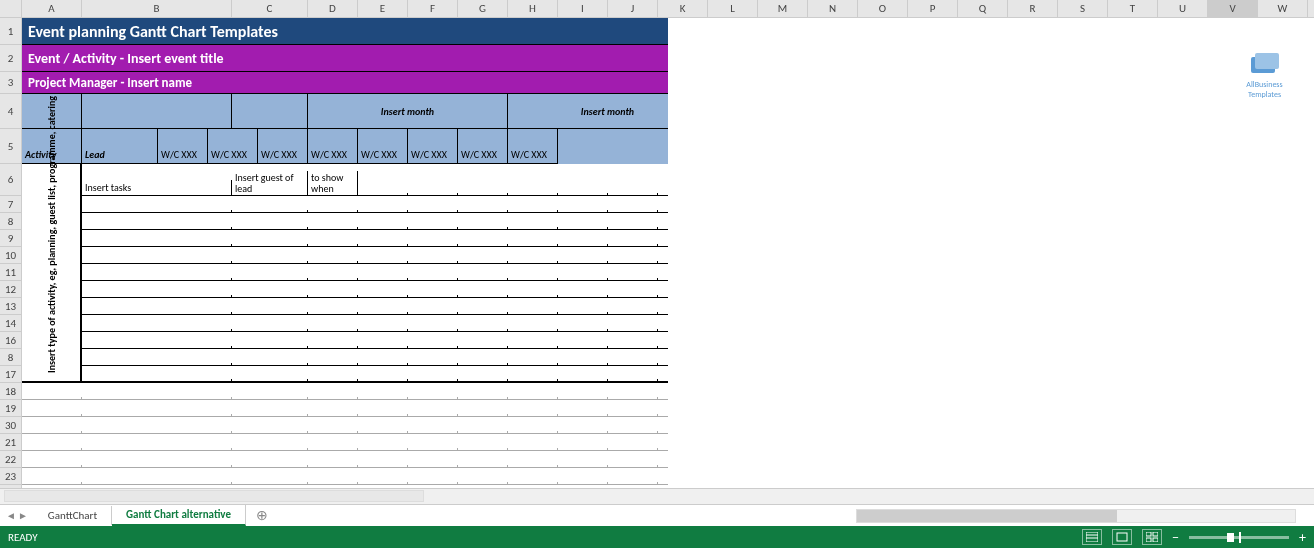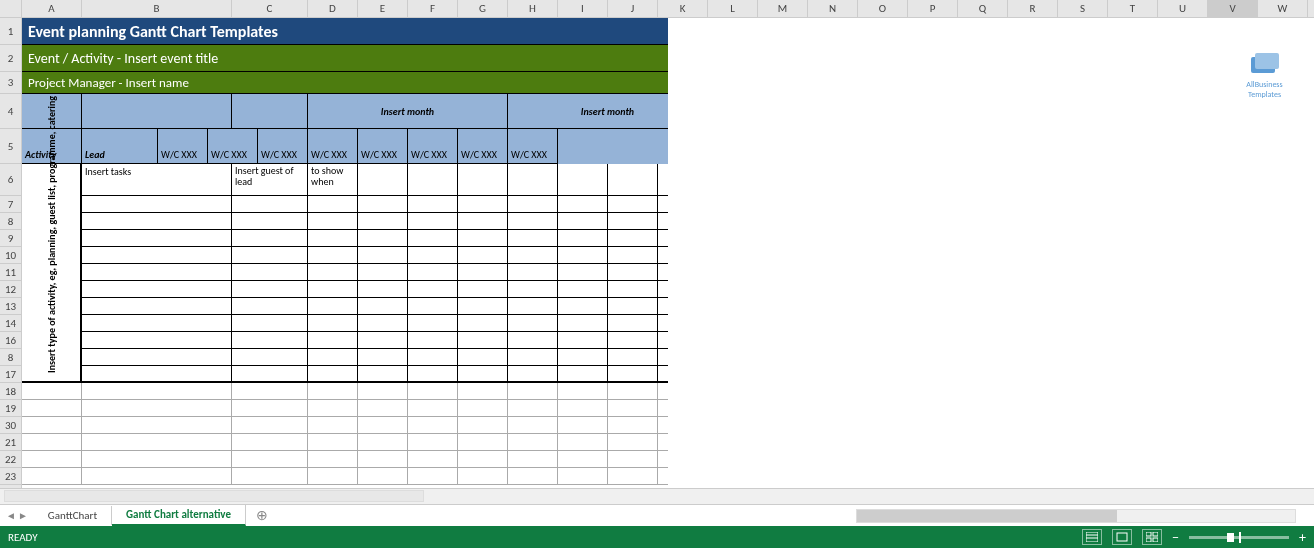--- a/index.html
+++ b/index.html
@@ -63,23 +63,23 @@
     color: #fff;
     font-weight: bold;
     font-size: 16px;
     padding: 4px 6px;
     border-bottom: 1px solid #000;
     height: 27px;
     display: flex;
     align-items: center;
   }
   .subtitle-row {
-    background: #4d7c0f;
+    background: #a21caf;
     color: #fff;
-    font-weight: normal;
+    font-weight: bold;
     font-size: 14px;
     padding: 4px 6px;
     border-bottom: 1px solid #000;
     height: 27px;
     display: flex;
     align-items: center;
   }
   .header-band {
     display: flex;
     background: #95b3d7;
@@ -91,20 +91,21 @@
     font-size: 10px;
     flex-shrink: 0;
     overflow: hidden;
   }
   .hcell.center { text-align: center; display:flex; align-items:center; justify-content:center; }
   .hcell.bold { font-weight: bold; font-style: italic; }
   .hcell.bottom { display:flex; align-items:flex-end; }
   .data-row {
     display: flex;
     height: 17px;
+    align-items: flex-end;
   }
   .dcell {
     border-right: 1px solid #000;
     border-bottom: 1px solid #000;
     padding: 1px 3px;
     font-size: 10px;
     flex-shrink: 0;
     overflow: hidden;
     white-space: nowrap;
   }

